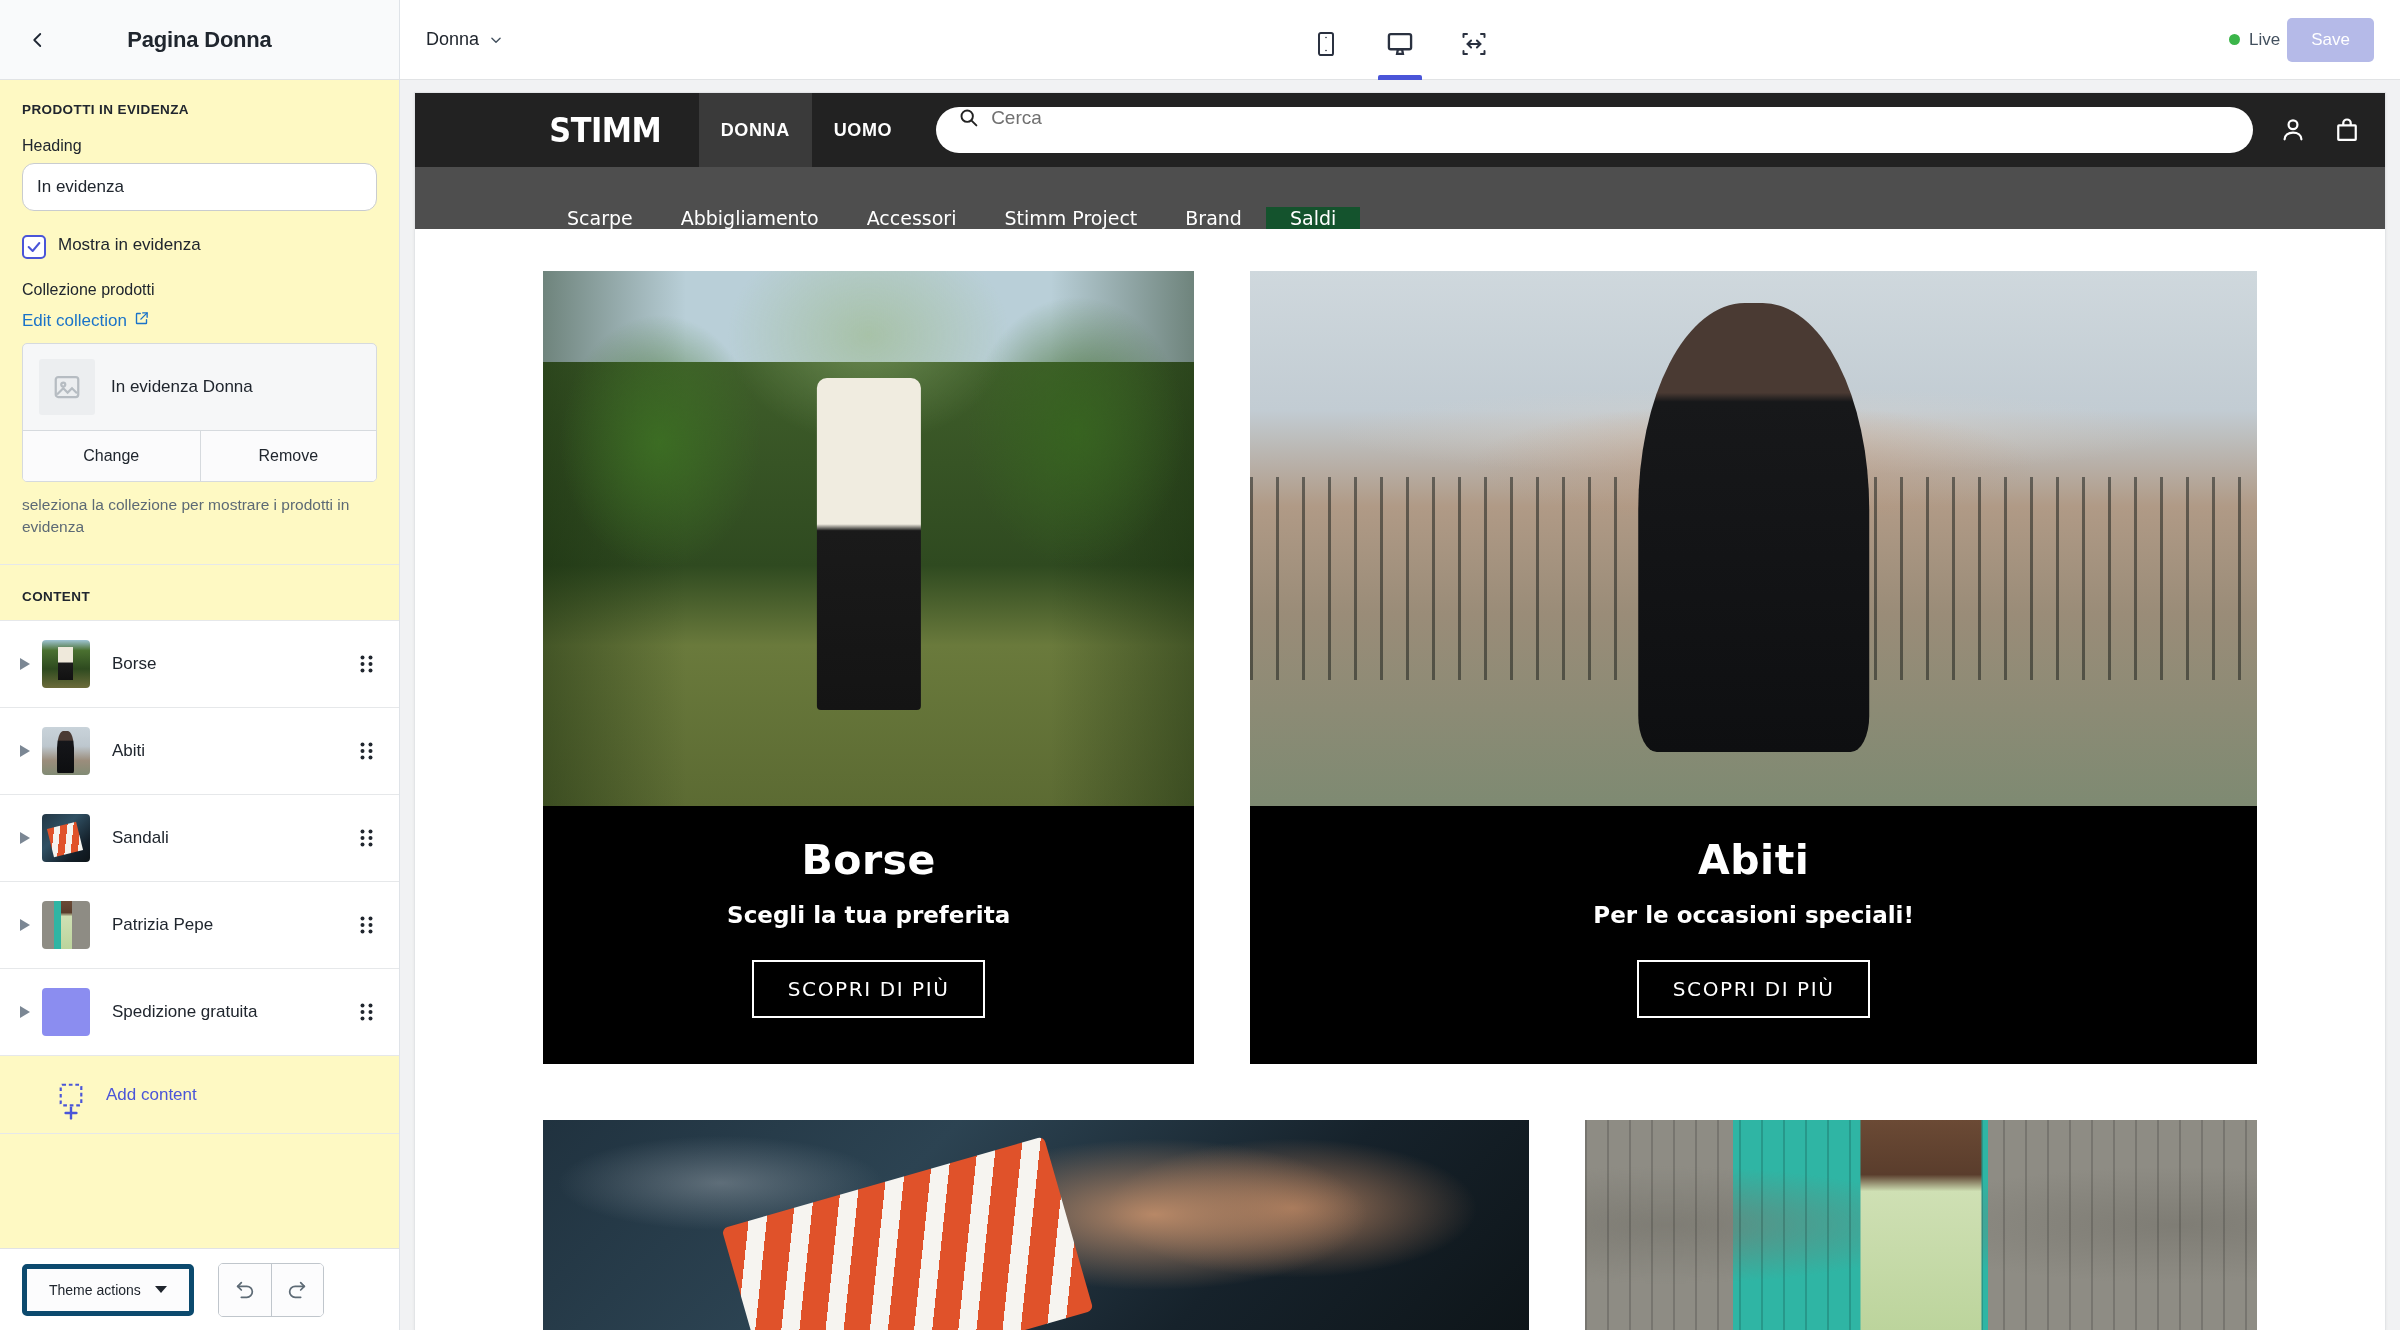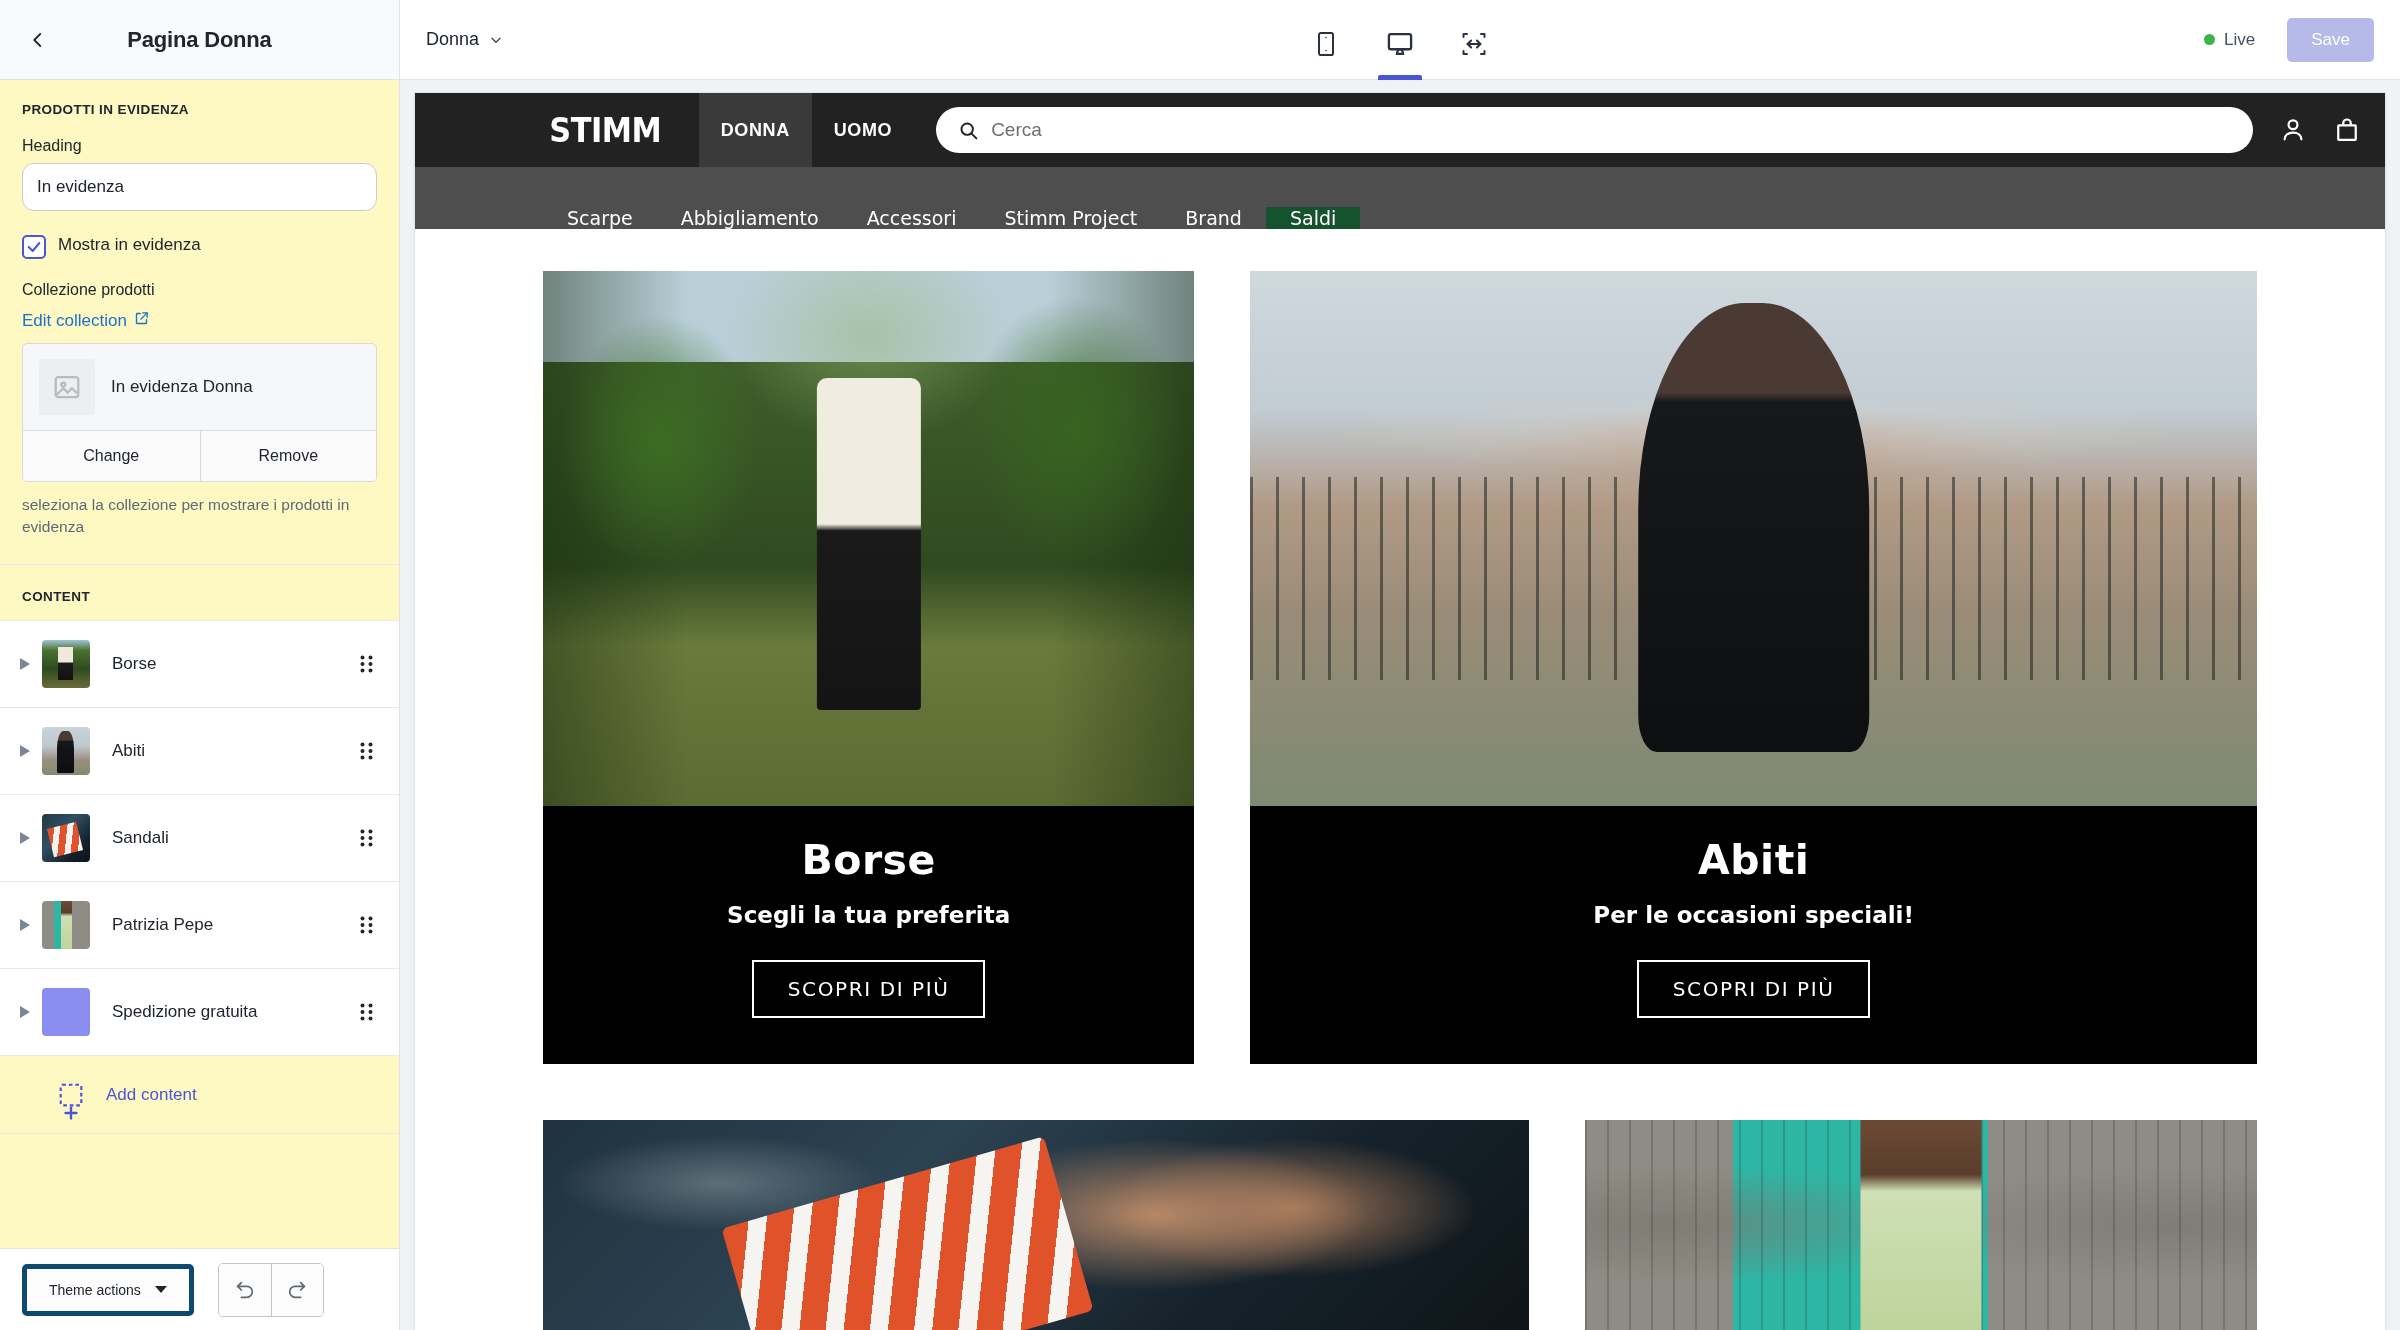--- a/index.html
+++ b/index.html
@@ -220,21 +220,21 @@
     display: flex; flex-direction: column; align-items: center; justify-content: center;
     cursor: pointer; pointer-events: auto;
     position: relative; color: #2a3140;
   }
   .device-btn svg { width: 28px; height: 28px; }
   .device-btn.active::after {
     content: ''; position: absolute; bottom: 0; left: 6px; right: 6px;
     height: 5px; background: #4a55d8; border-radius: 2px 2px 0 0;
   }
   .topbar-right {
-    margin-left: auto; display: flex; align-items: center; gap: 32px;
+    margin-left: auto; display: flex; align-items: center; gap: 7px;
   }
   .live-badge {
     display: inline-flex; align-items: center; gap: 9px;
     font-size: 17px; color: #43505e;
   }
   .live-dot { width: 11px; height: 11px; border-radius: 50%; background: #3bb54a; }
   .save-btn {
     height: 44px; padding: 0 24px;
     background: #b5bae8; color: #ffffff;
     border: none; border-radius: 5px;
@@ -273,21 +273,21 @@
   .gender-tab {
     display: flex; align-items: center; padding: 0 22px;
     font-size: 18px; font-weight: 700; color: #fff;
     letter-spacing: 0.6px; cursor: pointer;
   }
   .gender-tab.active { background: #3a3a3a; }
   .search-wrap { flex: 1 1 auto; display: flex; align-items: center; padding: 0 26px 0 22px; }
   .search-box {
     flex: 1 1 auto; height: 46px; background: #fff;
     border-radius: 24px;
-    display: flex; align-items: center; gap: 12px;
+    display: flex; align-items: flex-start; gap: 12px;
     padding: 0 22px;
   }
   .search-box svg { width: 21px; height: 21px; color: #222; flex: 0 0 21px; }
   .search-ph { font-size: 19px; color: #6f6f6f; }
   .store-icons { display: flex; align-items: center; gap: 26px; }
   .store-icons svg { width: 28px; height: 28px; color: #fff; cursor: pointer; }
 
   .store-nav {
     height: 62px; background: #4e4e4e;
     display: flex; align-items: flex-end;

